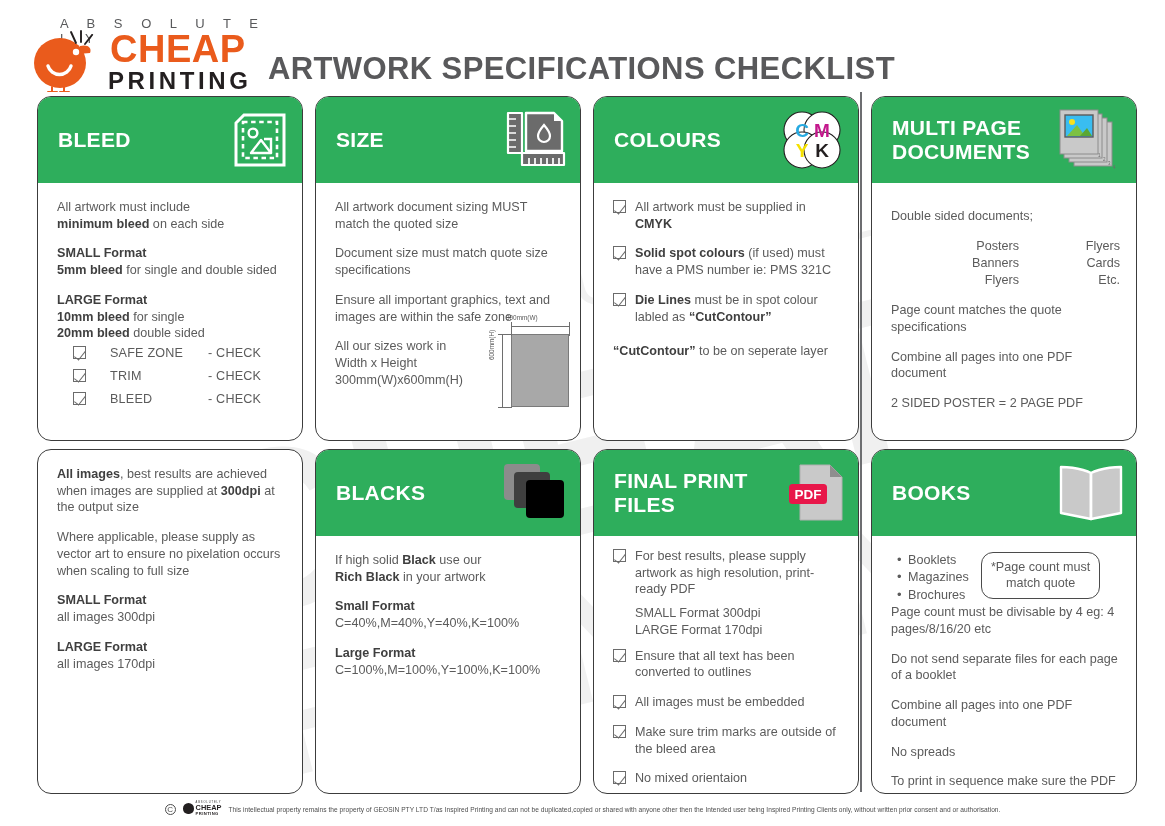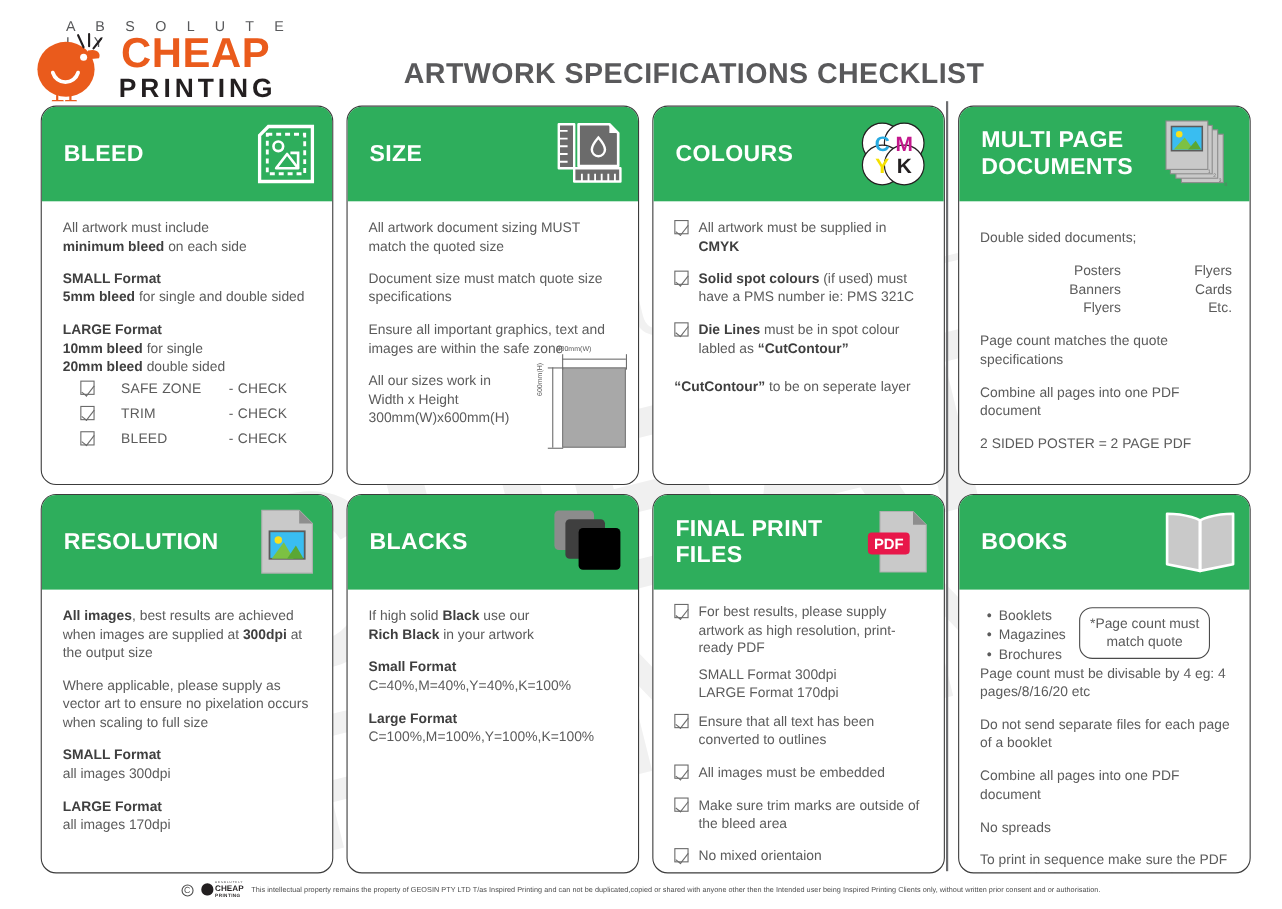--- a/index.html
+++ b/index.html
@@ -73,21 +73,21 @@
     font-size: 38px; font-weight: 800; color: #ea5b1c;
     letter-spacing: 0.5px; line-height: 1;
   }
   .logo-printing {
     position: absolute; left: 78px; top: 53px;
     font-size: 24px; font-weight: 800; color: #231f20;
     letter-spacing: 3.6px; line-height: 1;
   }
   .page-title {
     position: absolute; right: 28px; top: 51px;
-    font-size: 26px; font-weight: 800; color: #59595b;
+    font-size: 31px; font-weight: 800; color: #59595b;
     letter-spacing: 0.4px;
   }
 
   
   .col-divider {
     position: absolute;
     left: 860px; top: 92px;
     width: 1.5px; height: 700px;
     background: #6d6e71;
     z-index: 2;
@@ -447,31 +447,20 @@
         <span>Flyers</span>
         <span>Etc.</span>
       </div>
       <div class="p">Page count matches the quote specifications</div>
       <div class="p">Combine all pages into one PDF document</div>
       <div class="p">2 SIDED POSTER = 2 PAGE PDF</div>
     </div>
   </div>
 
   <div class="card">
-    <div class="card-head">
-      <div class="card-title">RESOLUTION</div>
-      <svg class="card-icon" width="56" height="64" viewBox="0 0 56 64">
-        <path d="M4 3 L38 3 L50 15 L50 60 L4 60 Z" fill="#c9c9c9" stroke="#b0b0b0" stroke-width="1"></path>
-        <path d="M38 3 L38 15 L50 15 Z" fill="#8e8e8e"></path>
-        <rect x="11" y="22" width="32" height="25" fill="#39bdf1" stroke="#5b5b5b" stroke-width="1.6"></rect>
-        <circle cx="19" cy="30" r="3.4" fill="#f7e11e"></circle>
-        <path d="M13 47 L24 32 L33 47 Z" fill="#7cc143"></path>
-        <path d="M27 47 L35 35 L42 47 Z" fill="#5aa734"></path>
-      </svg>
-    </div>
     <div class="card-body">
       <div class="p">
         <b>All images</b><span>, best results are achieved when images are supplied at </span><b>300dpi</b><span> at the output size</span>
       </div>
       <div class="p">Where applicable, please supply as vector art to ensure no pixelation occurs when scaling to full size</div>
       <div class="p">
         <b>SMALL Format</b><br>
         <span>all images 300dpi</span>
       </div>
       <div class="p">

